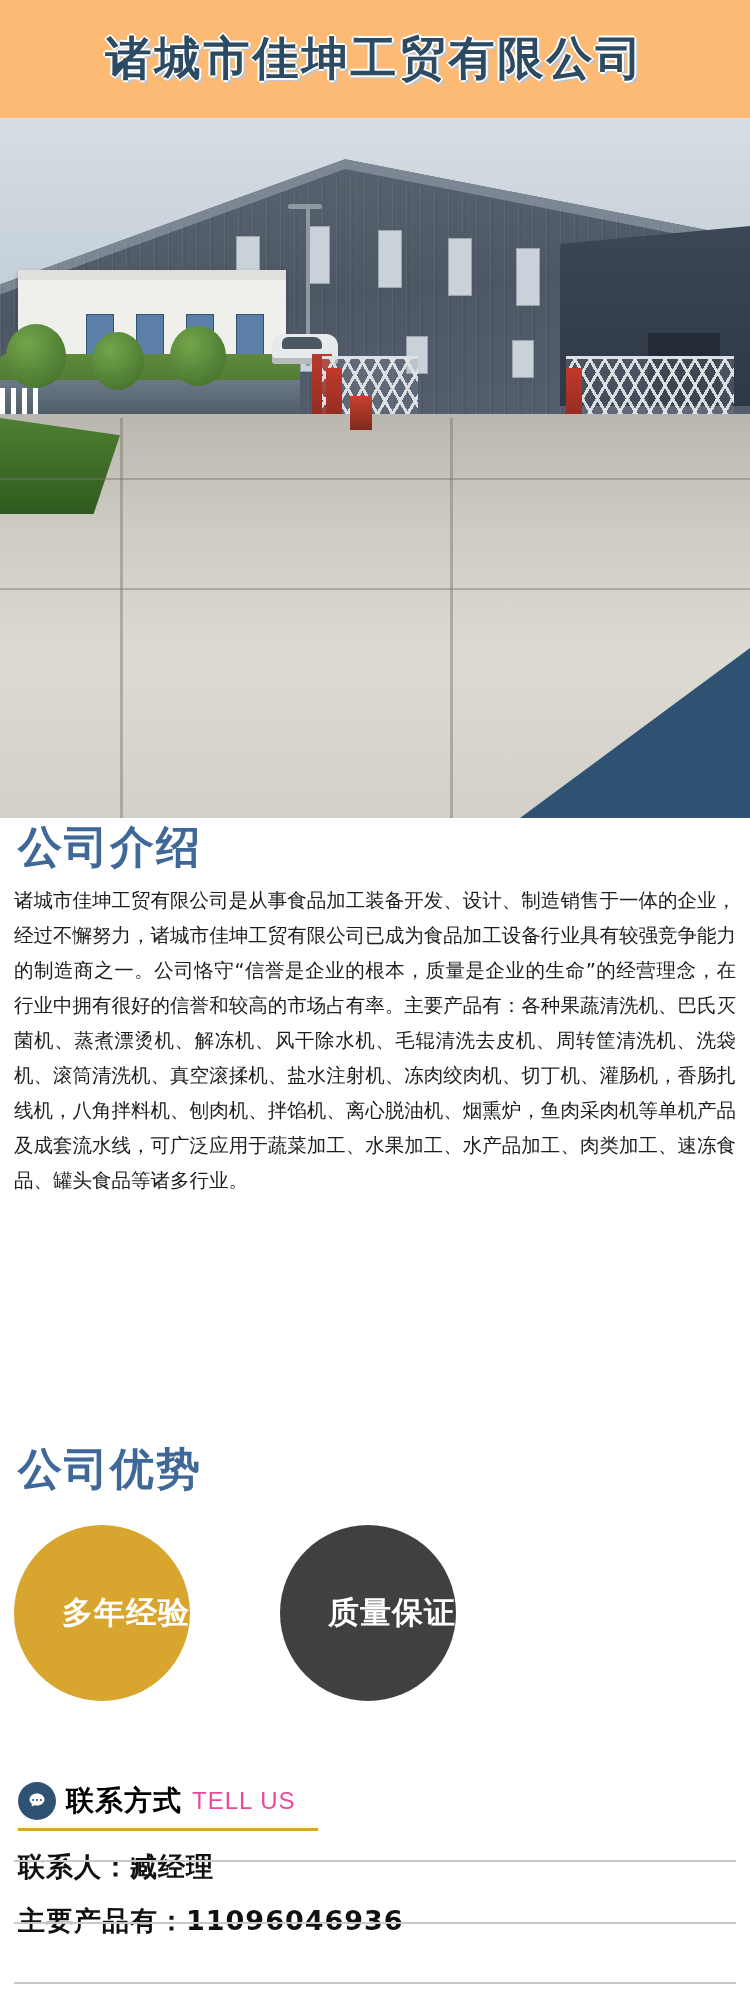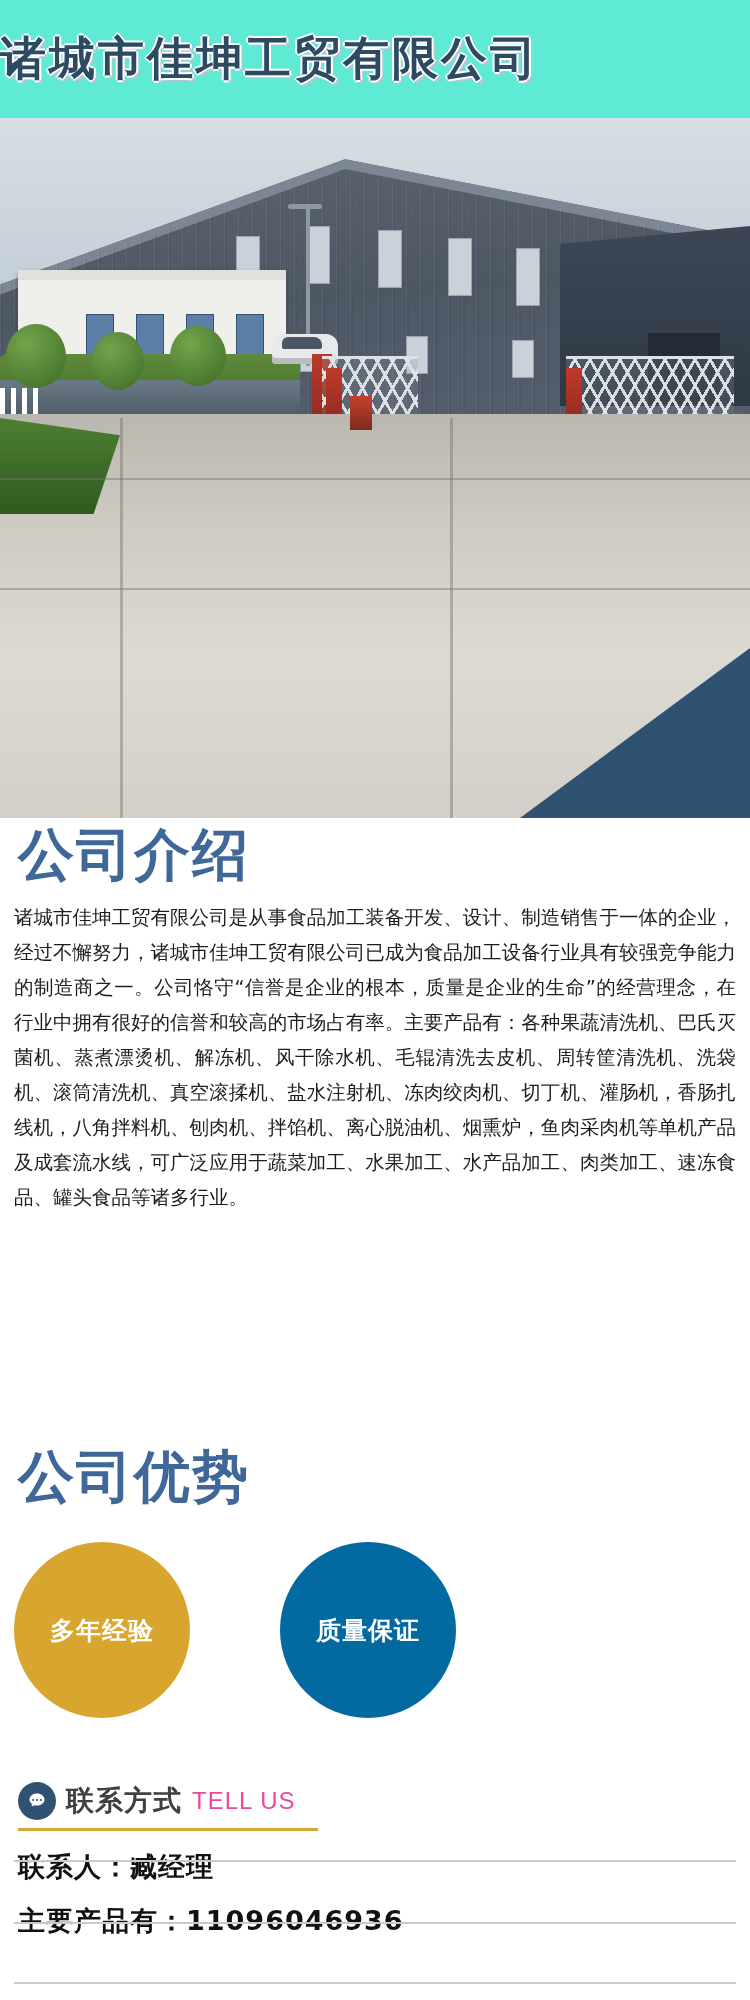--- a/index.html
+++ b/index.html
@@ -14,23 +14,24 @@
     overflow: hidden;
     font-family: "DejaVu Sans", "Liberation Sans", sans-serif;
   }
 
   
   .header {
     position: absolute;
     left: 0; top: 0;
     width: 750px;
     height: 118px;
-    background: #5eead4;
+    background: #fdba74;
     display: flex;
     align-items: center;
+    justify-content: center;
   }
   .header-title {
     font-size: 46px;
     font-weight: bold;
     letter-spacing: 3px;
     color: #2d4a63;
     text-shadow:
        2px 0 0 #ffffff, -2px 0 0 #ffffff, 0 2px 0 #ffffff, 0 -2px 0 #ffffff,
        3px 3px 0 #b9c6d2;
     white-space: nowrap;
@@ -190,21 +191,21 @@
   }
 
   
   .section {
     position: absolute;
     left: 0;
     width: 750px;
   }
   .sec-intro { top: 818px; }
   .sec-title-cn {
-    font-size: 56px;
+    font-size: 44px;
     font-weight: bold;
     color: #3f6899;
     letter-spacing: 2px;
     margin: 0 0 2px 18px;
   }
   .sec-title-en {
     font-size: 26px;
     color: #d6a33a;
     letter-spacing: 2px;
     margin: 0 0 10px 22px;
@@ -226,47 +227,47 @@
     position: relative;
     margin: 26px 0 0 0;
     height: 200px;
   }
   .circle {
     position: absolute;
     width: 176px; height: 176px;
     border-radius: 50%;
     display: flex;
     align-items: center;
-    justify-content: center;
+    justify-content: flex-end;
     color: #ffffff;
-    font-size: 25px;
+    font-size: 31px;
     font-weight: bold;
     letter-spacing: 1px;
   }
   .c1 { left: 14px;  background: #d8a62f; }
-  .c2 { left: 280px; background: #0369a1; font-family: Liberation Serif, serif; }
+  .c2 { left: 280px; background: #404040; font-family: Liberation Serif, serif; }
   .c3 { left: 548px; background: #e9b94a; }
 
   
   .sec-contact { top: 1782px; }
   .contact-head {
     display: flex;
     align-items: center;
     margin-left: 18px;
     gap: 10px;
   }
   .phone-badge {
     width: 38px; height: 38px;
     border-radius: 50%;
     background: #2f5273;
     display: flex; align-items: center; justify-content: center;
     color: #fff; font-size: 21px; line-height: 1;
   }
   .contact-cn {
-    font-size: 28px; font-weight: bold; color: #404040; letter-spacing: 1px;
+    font-size: 28px; font-weight: bold; color: #000000; letter-spacing: 1px;
   }
   .contact-en {
     font-size: 24px; color: #ec4899; letter-spacing: 1px;
     font-family: "Liberation Sans", sans-serif;
   }
   .underline {
     margin: 8px 0 0 18px;
     width: 300px; height: 3px; background: #d8a62f;
   }
   .contact-line {

